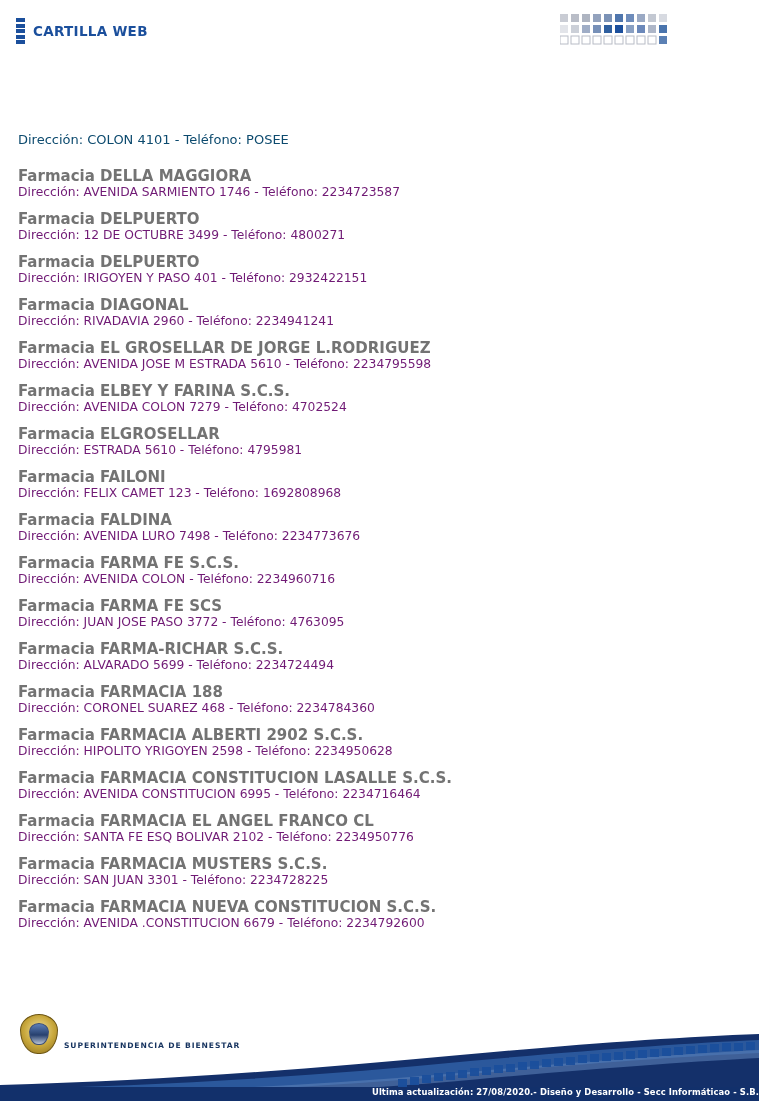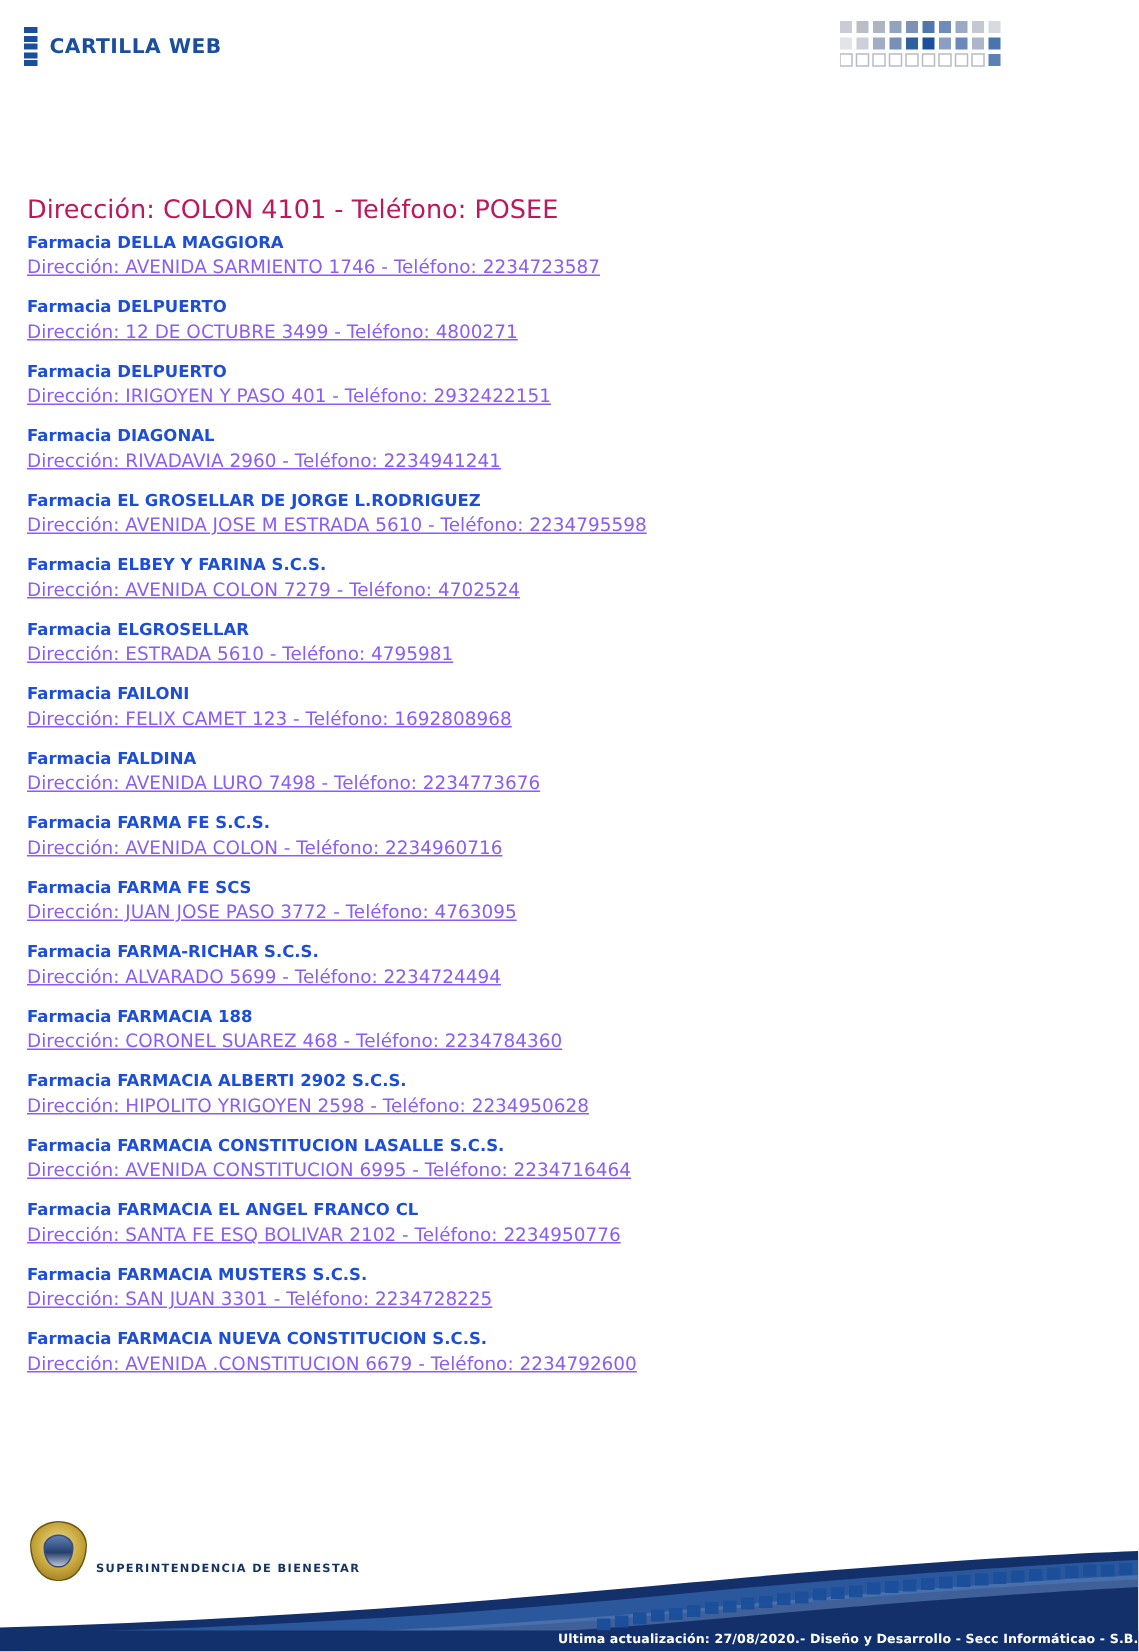--- a/index.html
+++ b/index.html
@@ -58,39 +58,38 @@
   }
 
   
   .content {
     position: absolute;
     top: 132px;
     left: 18px;
     width: 723px;
   }
   .lead-line {
-    font-size: 17px;
-    color: #be185d;
+    font-size: 13px;
+    color: #0c4a6e;
     line-height: 16px;
-    margin-bottom: 6px;
+    margin-bottom: 20px;
   }
   .entry {
     margin-bottom: 11px;
   }
   .entry-name {
-    font-size: 11px;
+    font-size: 15px;
     font-weight: bold;
-    color: #1d4ed8;
+    color: #737373;
     line-height: 16px;
   }
   .entry-addr {
     font-size: 12.3px;
-    color: #8b5cf6;
+    color: #701a75;
     line-height: 16px;
-    text-decoration: underline;
   }
 
   
   .footer {
     position: absolute;
     left: 0;
     bottom: 0;
     width: 759px;
     height: 101px;
   }

